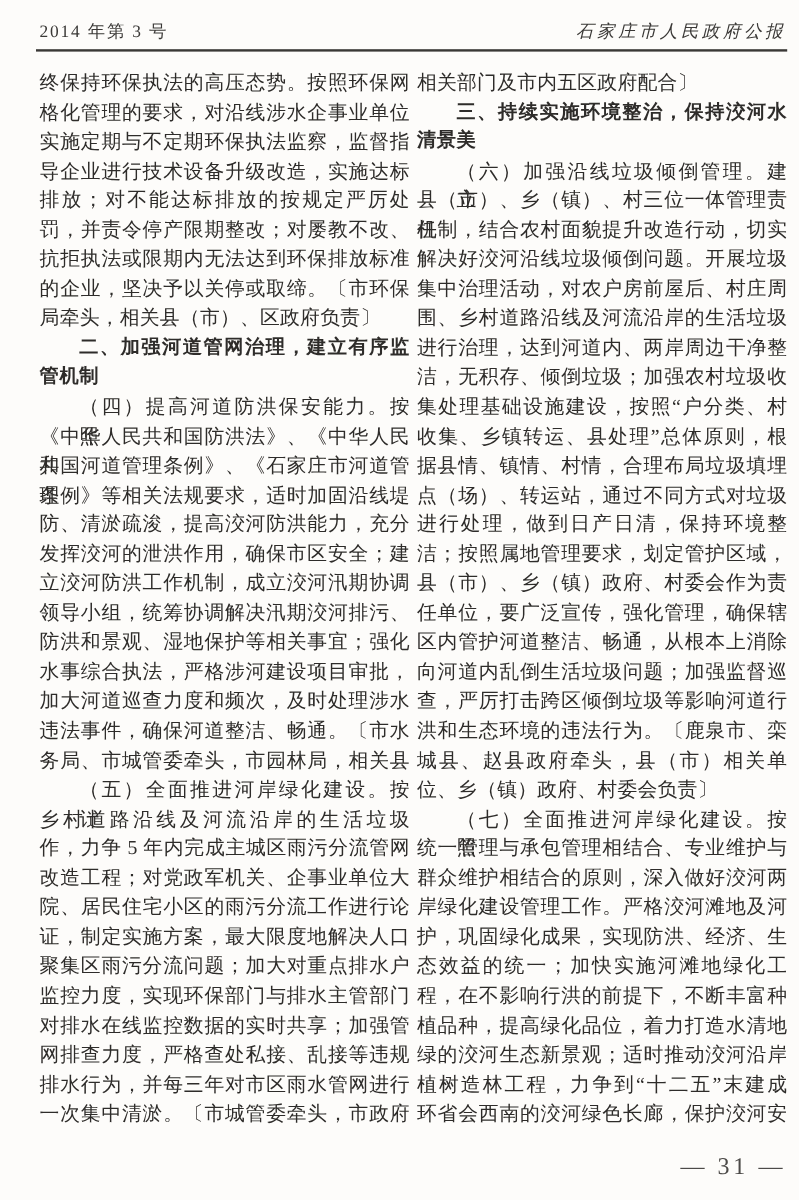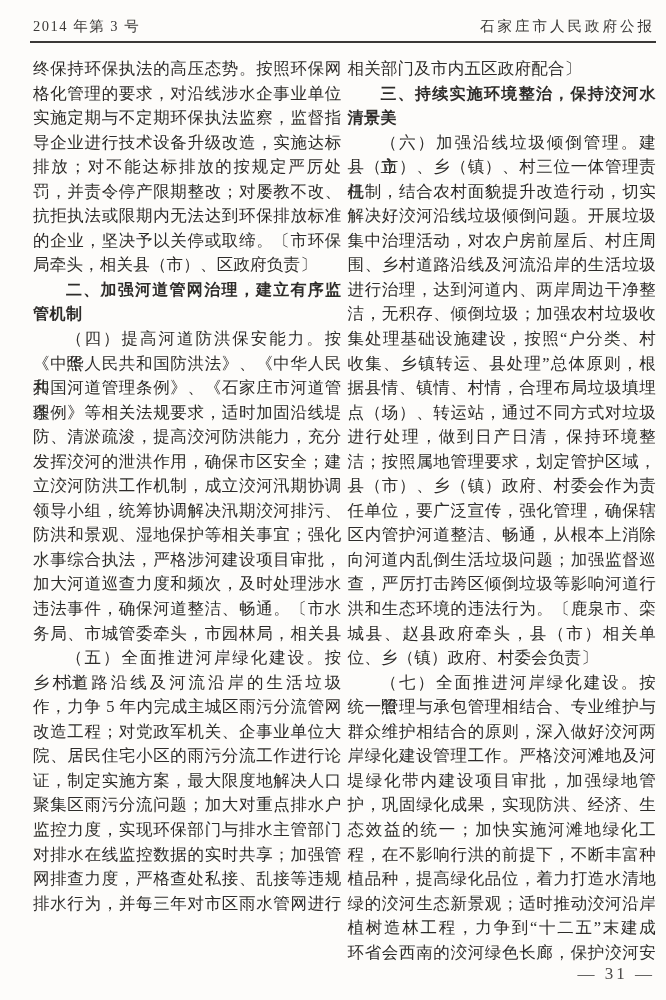--- a/index.html
+++ b/index.html
@@ -26,20 +26,21 @@
     display: flex;
     justify-content: space-between;
     align-items: baseline;
     font-size: 14.5px;
     color: #3a3836;
   }
   .header .issue {
     letter-spacing: 1.5px;
   }
   .header .gtitle {
+    font-style: italic;
     letter-spacing: 3px;
   }
   .rule {
     position: absolute;
     top: 41px;
     left: 30px;
     right: 29px;
     border-top: 2px solid #3a3836;
   }
   
@@ -79,21 +80,21 @@
     letter-spacing: 0.5px;
   }
   .seg-kai {
     letter-spacing: 1.5px;
   }
   
   .footer {
     position: absolute;
     bottom: 16px;
     right: 30px;
-    font-size: 17px;
+    font-size: 20px;
     color: #4c4a48;
     letter-spacing: 3px;
   }
 </style>
 </head>
 <body>
 
 <div class="page">
 
   <div class="header">
@@ -133,20 +134,21 @@
         <div class="line just"><span>乡村道路沿线及河流沿岸的生活垃圾</span></div>
         <div class="line just"><span>作，力争 5 年内完成主城区雨污分流管网</span></div>
         <div class="line just"><span>改造工程；对党政军机关、企事业单位大</span></div>
         <div class="line just"><span>院、居民住宅小区的雨污分流工作进行论</span></div>
         <div class="line just"><span>证，制定实施方案，最大限度地解决人口</span></div>
         <div class="line just"><span>聚集区雨污分流问题；加大对重点排水户</span></div>
         <div class="line just"><span>监控力度，实现环保部门与排水主管部门</span></div>
         <div class="line just"><span>对排水在线监控数据的实时共享；加强管</span></div>
         <div class="line just"><span>网排查力度，严格查处私接、乱接等违规</span></div>
         <div class="line just"><span>排水行为，并每三年对市区雨水管网进行</span></div>
+        <div class="line just"><span>一次集中清淤。〔市城管委牵头，市政府</span></div>
       </div>
     <div class="col" id="col-right">
         <div class="line"><span>相关部门及市内五区政府配合〕</span></div>
         <div class="line just indent bold"><span>三、持续实施环境整治，保持洨河水</span></div>
         <div class="line bold"><span>清景美</span></div>
         <div class="line just indent"><span class="seg-kai">（六）加强沿线垃圾倾倒管理。</span><span>建立</span></div>
         <div class="line just"><span>县（市）、乡（镇）、村三位一体管理责任</span></div>
         <div class="line just"><span>机制，结合农村面貌提升改造行动，切实</span></div>
         <div class="line just"><span>解决好洨河沿线垃圾倾倒问题。开展垃圾</span></div>
         <div class="line just"><span>集中治理活动，对农户房前屋后、村庄周</span></div>
@@ -164,21 +166,20 @@
         <div class="line just"><span>区内管护河道整洁、畅通，从根本上消除</span></div>
         <div class="line just"><span>向河道内乱倒生活垃圾问题；加强监督巡</span></div>
         <div class="line just"><span>查，严厉打击跨区倾倒垃圾等影响河道行</span></div>
         <div class="line just"><span>洪和生态环境的违法行为。〔鹿泉市、栾</span></div>
         <div class="line just"><span>城县、赵县政府牵头，县（市）相关单</span></div>
         <div class="line"><span>位、乡（镇）政府、村委会负责〕</span></div>
         <div class="line just indent"><span class="seg-kai">（七）全面推进河岸绿化建设。</span><span>按照</span></div>
         <div class="line just"><span>统一管理与承包管理相结合、专业维护与</span></div>
         <div class="line just"><span>群众维护相结合的原则，深入做好洨河两</span></div>
         <div class="line just"><span>岸绿化建设管理工作。严格洨河滩地及河</span></div>
-        <div class="line just"><span>堤绿化带内建设项目审批，加强绿地管</span></div>
         <div class="line just"><span>护，巩固绿化成果，实现防洪、经济、生</span></div>
         <div class="line just"><span>态效益的统一；加快实施河滩地绿化工</span></div>
         <div class="line just"><span>程，在不影响行洪的前提下，不断丰富种</span></div>
         <div class="line just"><span>植品种，提高绿化品位，着力打造水清地</span></div>
         <div class="line just"><span>绿的洨河生态新景观；适时推动洨河沿岸</span></div>
         <div class="line just"><span>植树造林工程，力争到“十二五”末建成</span></div>
         <div class="line just"><span>环省会西南的洨河绿色长廊，保护洨河安</span></div>
       </div>
   </div>
 

